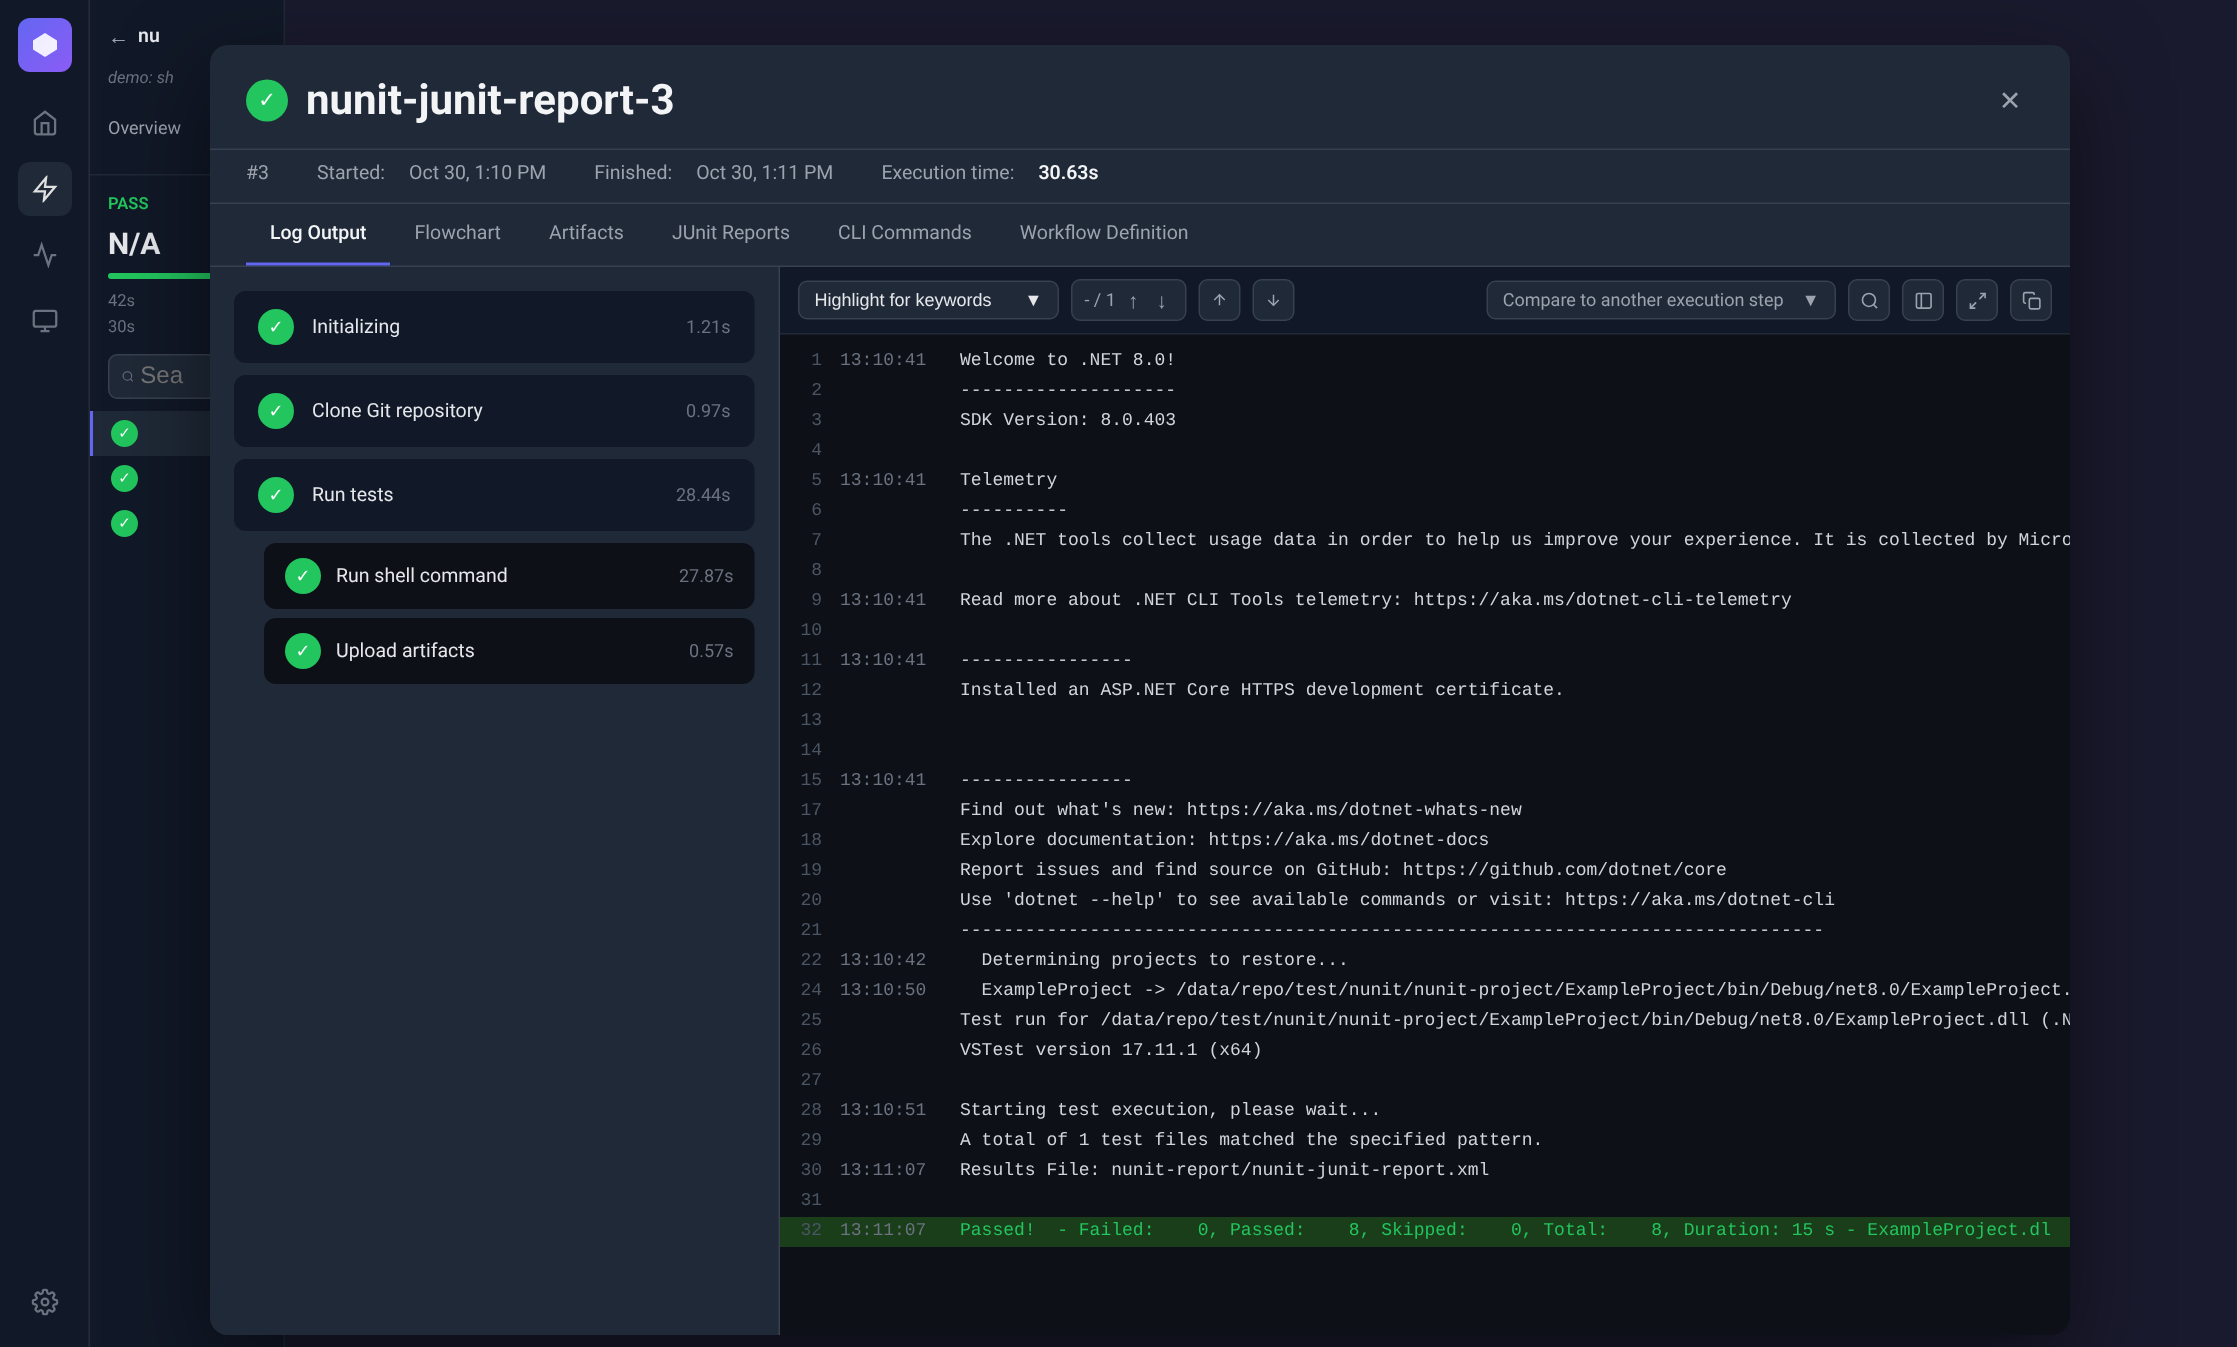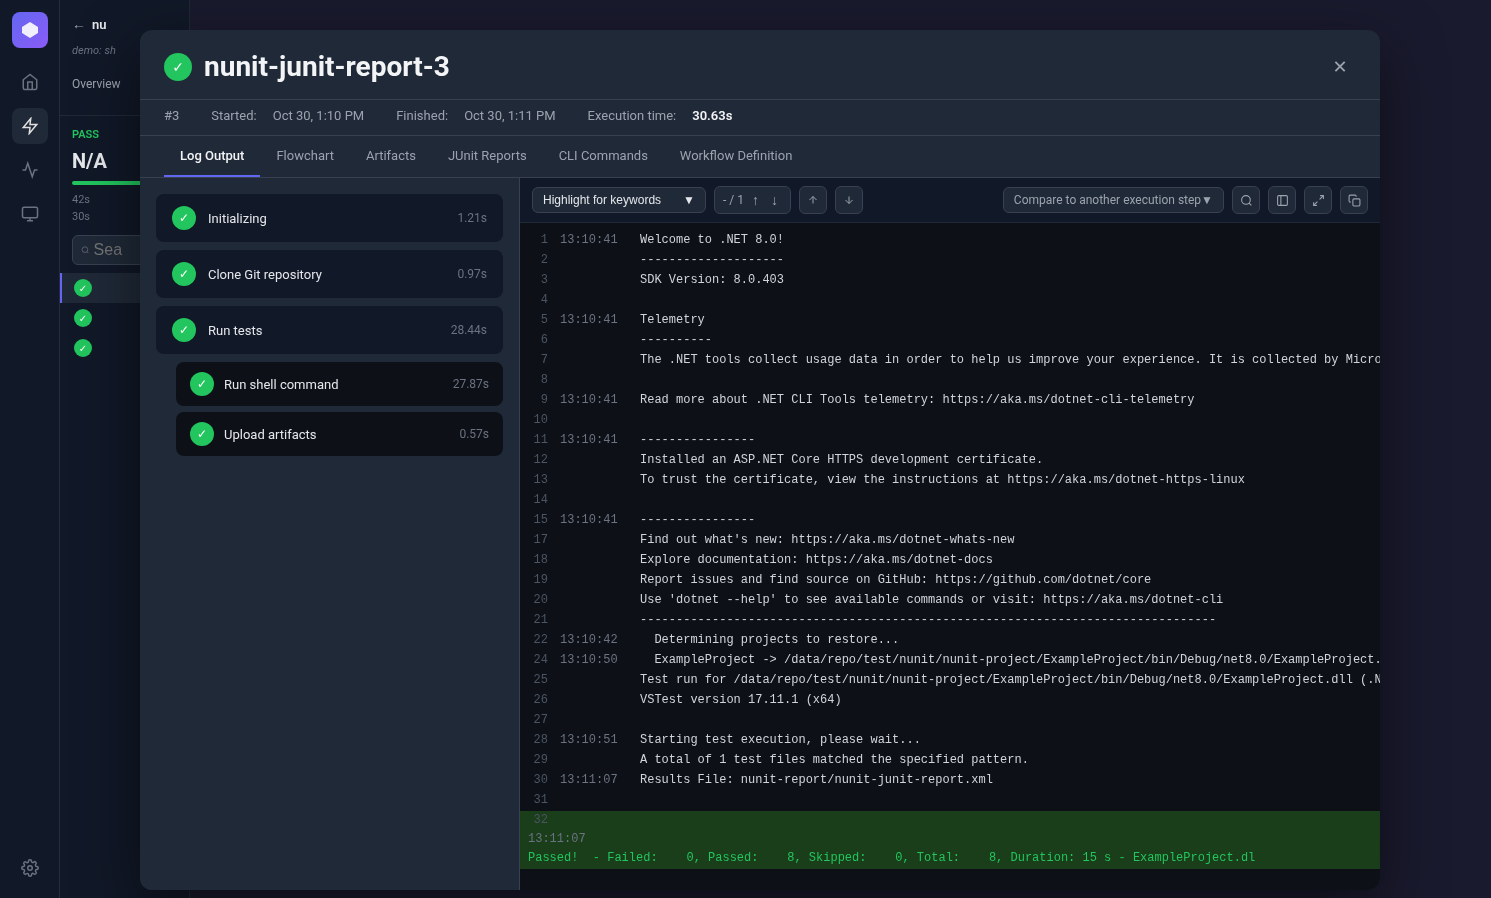--- a/index.html
+++ b/index.html
@@ -406,21 +406,21 @@
       color: #9ca3af;
       cursor: pointer;
       display: flex;
       align-items: center;
       justify-content: center;
       font-size: 13px;
     }
     .compare-dropdown {
       display: flex;
       align-items: center;
-      gap: 0;
+      gap: 12px;
       padding: 5px 10px;
       background: #1f2937;
       border: 1px solid #374151;
       border-radius: 6px;
       color: #9ca3af;
       font-size: 12px;
       cursor: pointer;
       margin-left: auto;
     }
 
@@ -435,21 +435,20 @@
       line-height: 1.6;
     }
     .log-line {
       display: flex;
       align-items: flex-start;
       padding: 0 8px;
       min-height: 20px;
     }
     .log-line.success-line {
       background: #1a3d1a;
-      flex-direction: column;
     }
     .line-num {
       width: 32px;
       color: #4b5563;
       text-align: right;
       padding-right: 12px;
       flex-shrink: 0;
       user-select: none;
     }
     .line-time {
@@ -730,21 +729,20 @@
             <span class="line-content">----------------</span>
           </div>
           <div class="log-line">
             <span class="line-num">12</span>
             <span class="line-time"></span>
             <span class="line-content">Installed an ASP.NET Core HTTPS development certificate.</span>
           </div>
           <div class="log-line">
             <span class="line-num">13</span>
             <span class="line-time"></span>
-            <span class="line-content">To trust the certificate, view the instructions at https://aka.ms/dotnet-https-linux</span>
           </div>
           <div class="log-line">
             <span class="line-num">14</span>
             <span class="line-time"></span>
             <span class="line-content"></span>
           </div>
           <div class="log-line">
             <span class="line-num">15</span>
             <span class="line-time">13:10:41</span>
             <span class="line-content">----------------</span>

